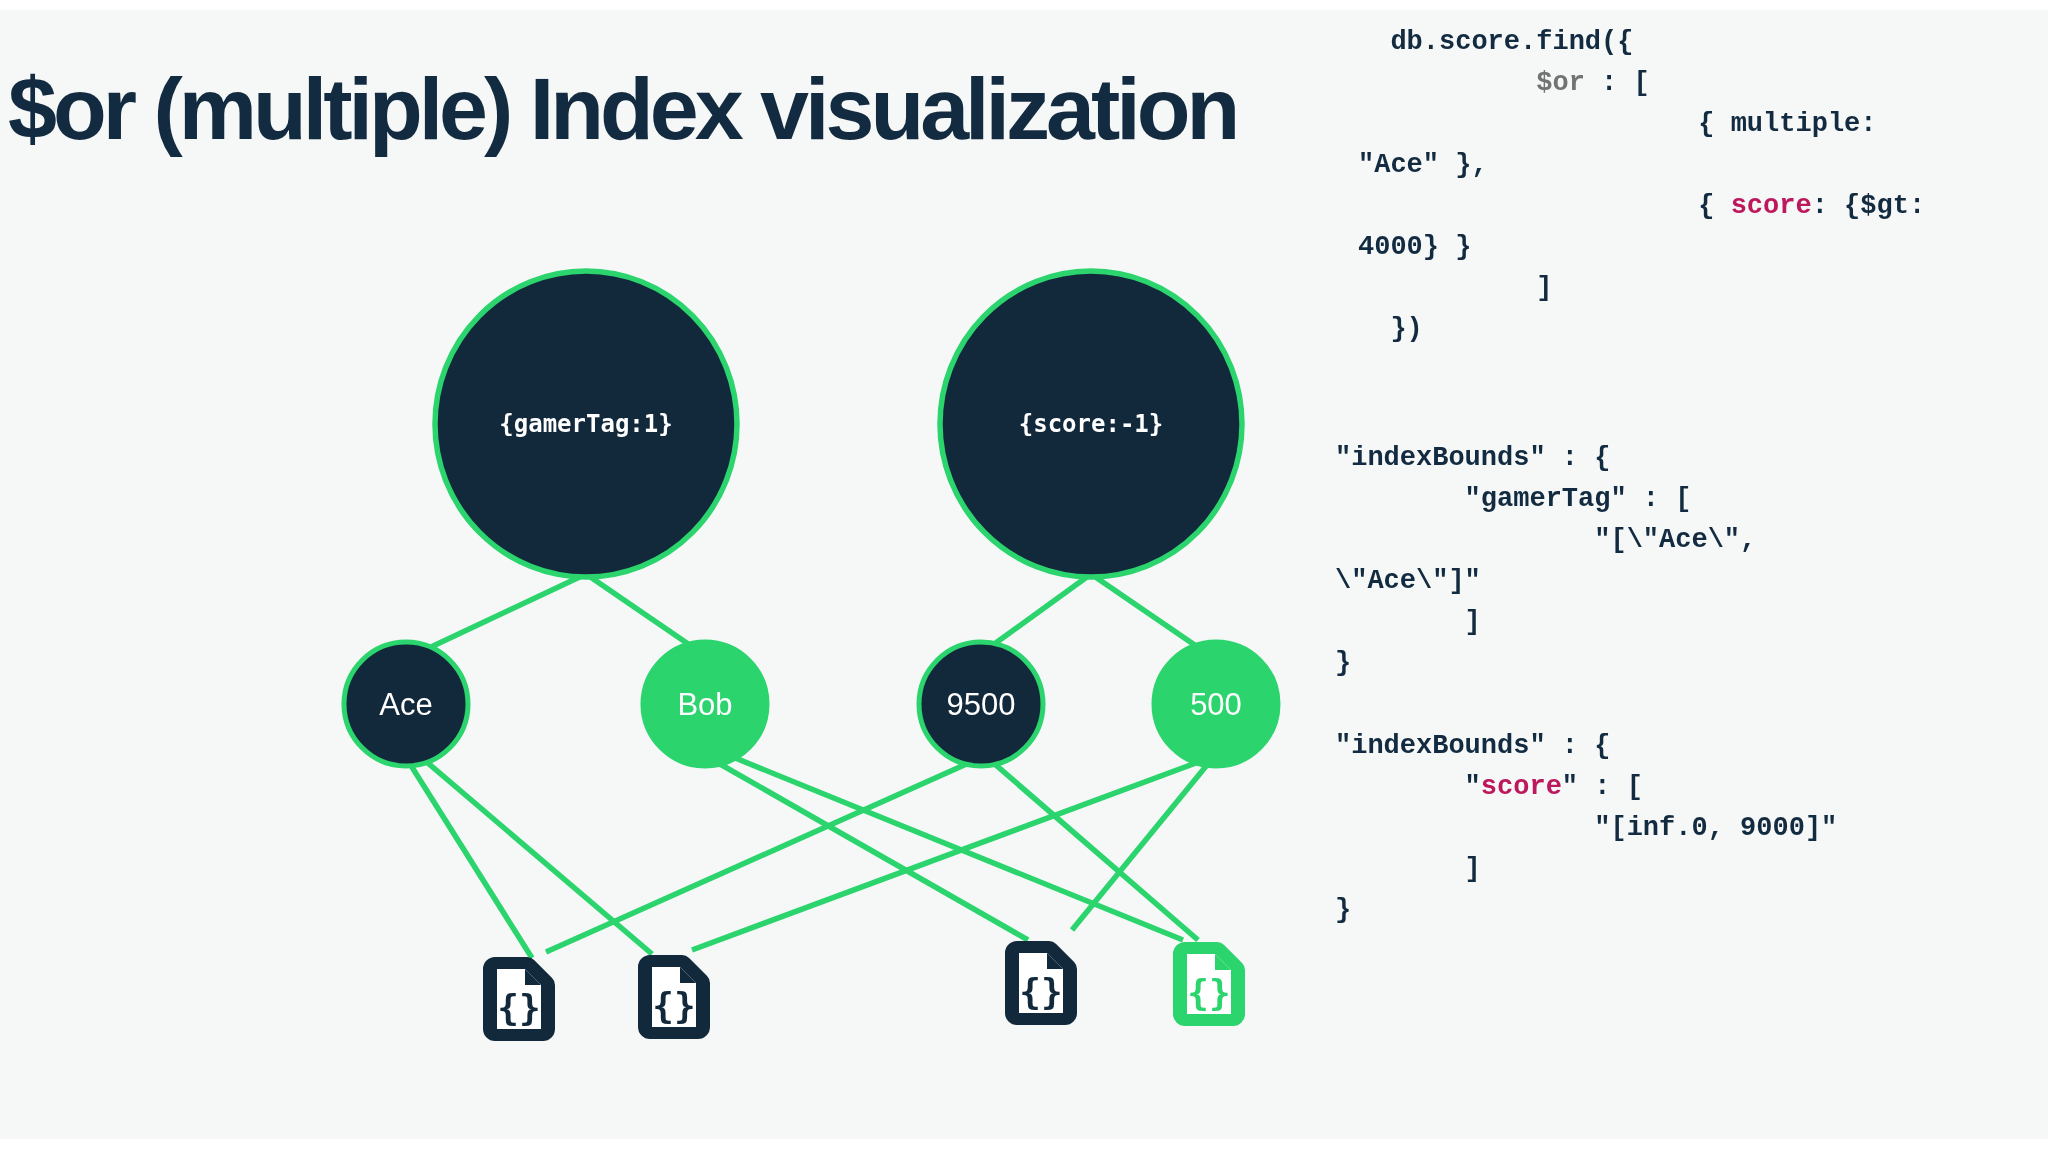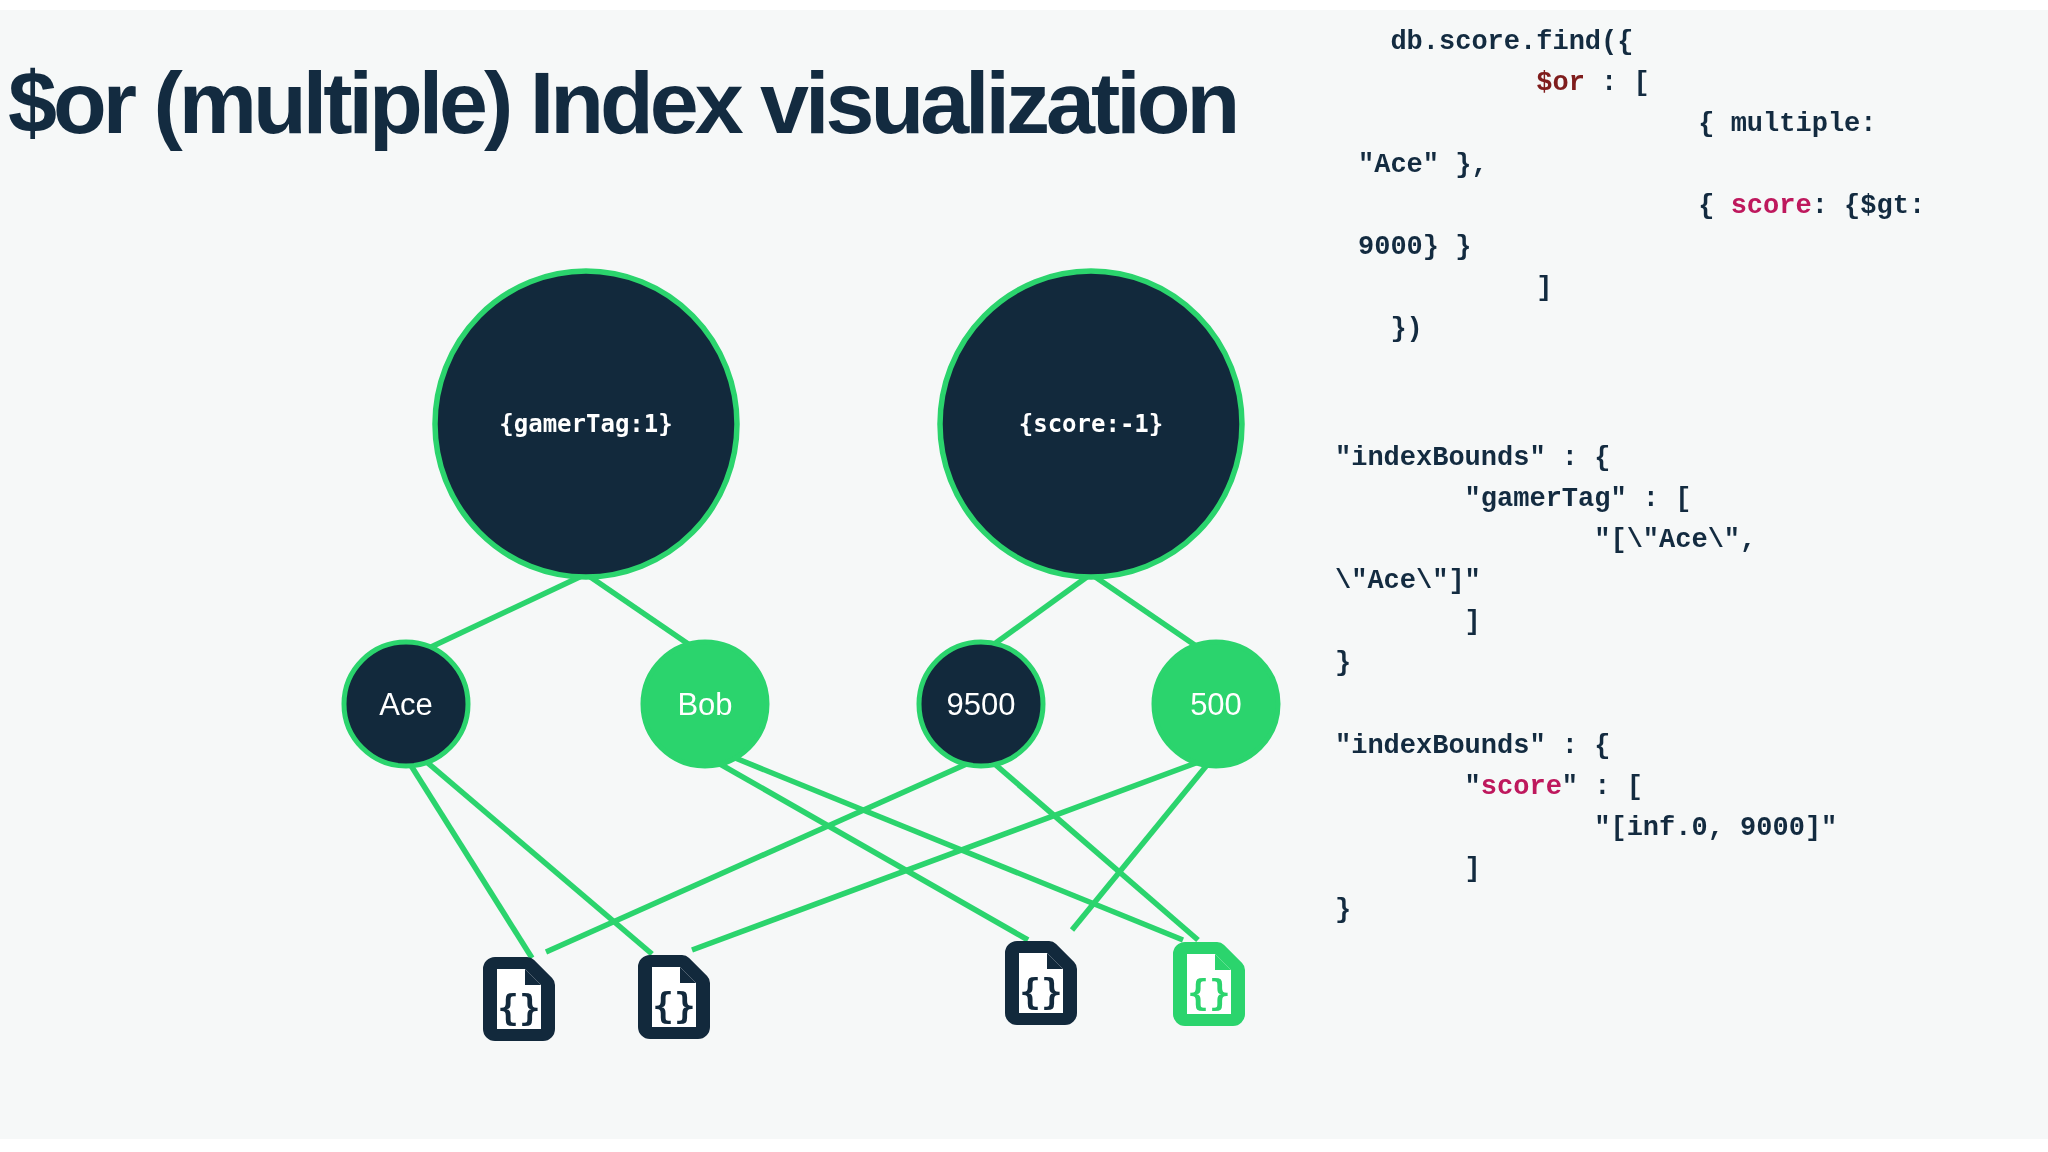--- a/index.html
+++ b/index.html
@@ -1,27 +1,27 @@
 <!DOCTYPE html>
 <html><head>
 <meta charset="utf-8">
 <style>
   html,body{margin:0;padding:0;background:#e8eaec;}
   .slide{position:relative;width:2048px;height:1152px;background:#f6f8f8;overflow:hidden;
          font-family:"Liberation Sans",sans-serif;}
   .strip{position:absolute;left:0;width:2048px;background:#ffffff;}
   .strip.top{top:0;height:10px;}
   .strip.bottom{bottom:0;height:13px;}
-  .title{position:absolute;left:8px;top:52px;font-size:88px;font-weight:bold;
+  .title{position:absolute;left:8px;top:58px;font-size:88px;font-weight:bold;
          letter-spacing:-4px;color:#132b40;white-space:nowrap;}
   #diagram-svg{position:absolute;left:0;top:0;}
   .code-panel{position:absolute;font-family:"Liberation Mono","DejaVu Sans Mono",monospace;
               font-weight:bold;font-size:27px;line-height:41px;color:#132b40;}
   .code-line{white-space:pre;}
-  .tok-magenta{color:#7f1d1d;}
+  .tok-magenta{color:#737373;}
   .tok-cyan{color:#be185d;}
   .node-label-big{font-family:"DejaVu Sans Mono","Liberation Mono",monospace;font-weight:bold;
                   font-size:24px;fill:#ffffff;}
   .node-label-small{font-family:"Liberation Sans",sans-serif;font-size:31px;fill:#ffffff;}
   .doc-braces{font-family:"DejaVu Sans Mono","Liberation Mono",monospace;font-weight:bold;
               font-size:36px;}
 </style>
 </head>
 <body>
 
@@ -94,21 +94,21 @@
       </g>
     </svg>
 
   <div id="code-panels">
       <div class="code-panel" style="left: 1358px; top: 22px;">
         <div class="code-line"><span>  db.score.find({</span></div>
         <div class="code-line"><span>           </span><span class="tok-magenta">$or</span><span> : [</span></div>
         <div class="code-line"><span>                     { multiple:</span></div>
         <div class="code-line"><span>"Ace" },</span></div>
         <div class="code-line"><span>                     { </span><span class="tok-cyan">score</span><span>: {$gt:</span></div>
-        <div class="code-line"><span>9000} }</span></div>
+        <div class="code-line"><span>4000} }</span></div>
         <div class="code-line"><span>           ]</span></div>
         <div class="code-line"><span>  })</span></div>
       </div>
       <div class="code-panel" style="left: 1335px; top: 438px;">
         <div class="code-line"><span>"indexBounds" : {</span></div>
         <div class="code-line"><span>        "gamerTag" : [</span></div>
         <div class="code-line"><span>                "[\"Ace\",</span></div>
         <div class="code-line"><span>\"Ace\"]"</span></div>
         <div class="code-line"><span>        ]</span></div>
         <div class="code-line"><span>}</span></div>

